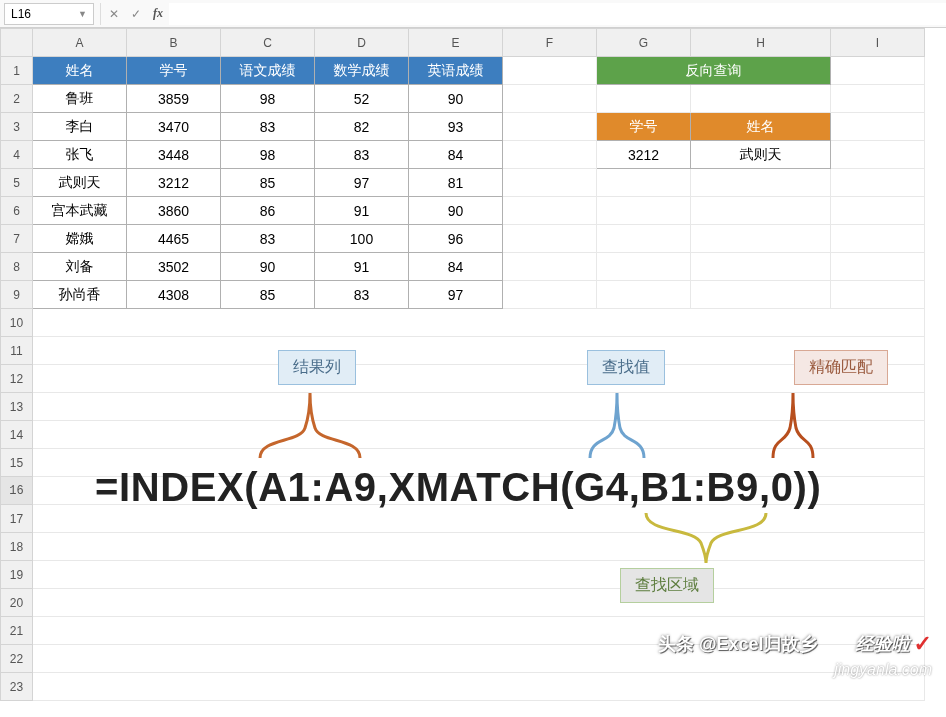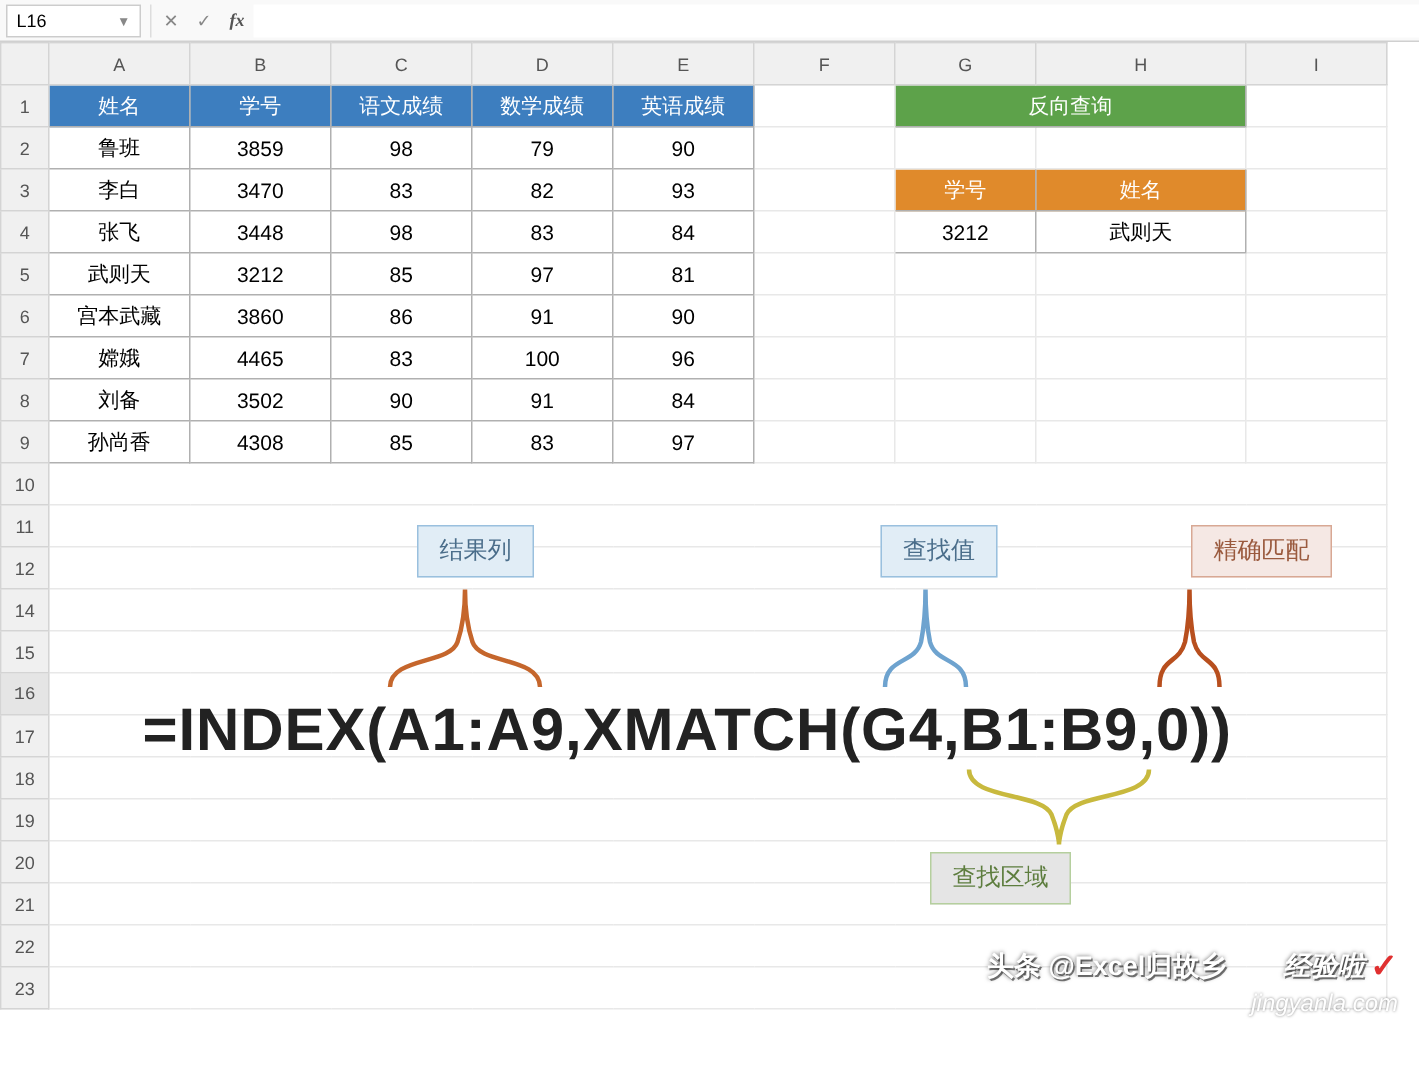--- a/index.html
+++ b/index.html
@@ -86,21 +86,21 @@
     <td class="hdr-blue">英语成绩</td>
     <td class="noborder"></td>
     <td class="hdr-green" colspan="2">反向查询</td>
     <td class="noborder"></td>
   </tr>
   <tr>
           <th class="rowhdr">2</th>
     <td class="data-cell">鲁班</td>
     <td class="data-cell">3859</td>
     <td class="data-cell">98</td>
-    <td class="data-cell">79</td>
+    <td class="data-cell">52</td>
     <td class="data-cell">90</td>
     <td class="noborder"></td>
           <td class="noborder"></td>
           <td class="noborder"></td>
           <td class="noborder"></td>
   </tr>
   <tr>
           <th class="rowhdr">3</th>
     <td class="data-cell">李白</td>
     <td class="data-cell">3470</td>
@@ -187,20 +187,24 @@
   <tr>
           <th class="rowhdr">10</th>
           <td class="noborder" colspan="9"></td>
         </tr>
   <tr>
           <th class="rowhdr">11</th>
           <td class="noborder" colspan="9"></td>
         </tr>
   <tr>
           <th class="rowhdr">12</th>
+          <td class="noborder" colspan="9"></td>
+        </tr>
+  <tr>
+          <th class="rowhdr">13</th>
           <td class="noborder" colspan="9"></td>
         </tr>
   <tr>
           <th class="rowhdr">14</th>
           <td class="noborder" colspan="9"></td>
         </tr>
   <tr>
           <th class="rowhdr">15</th>
           <td class="noborder" colspan="9"></td>
         </tr>

